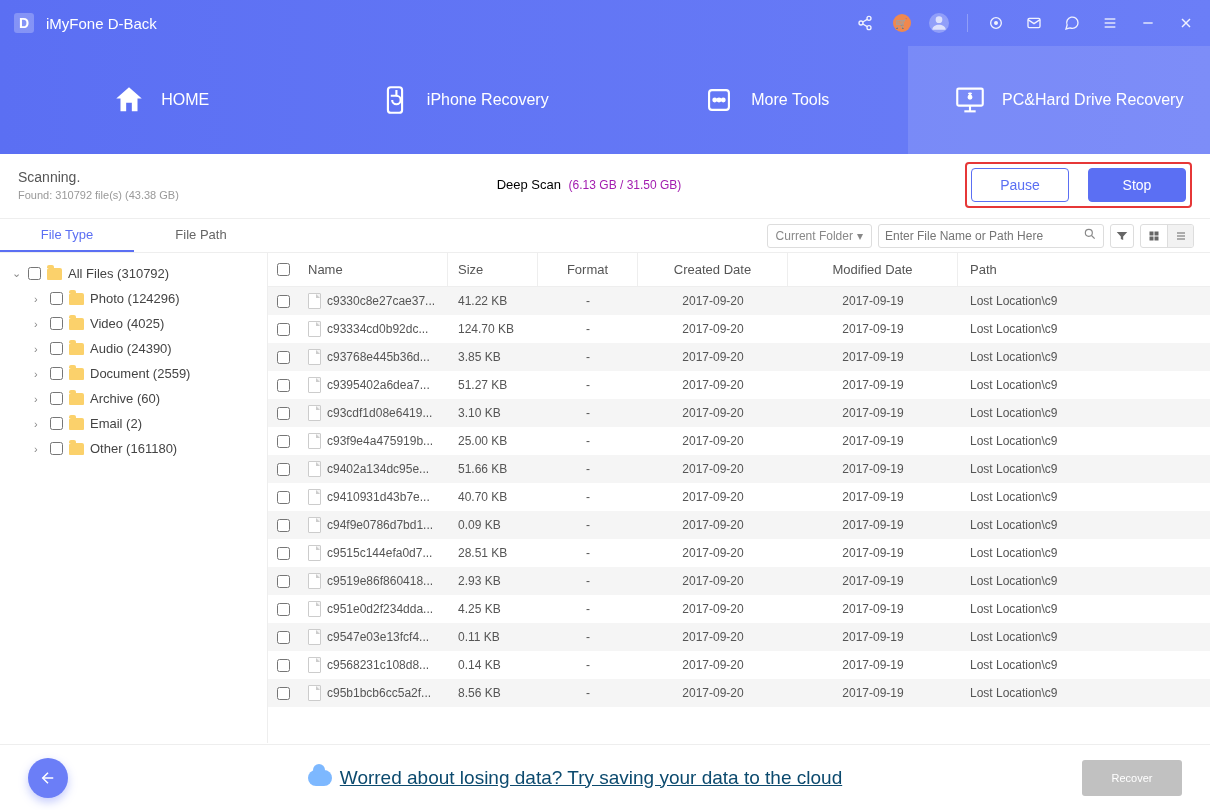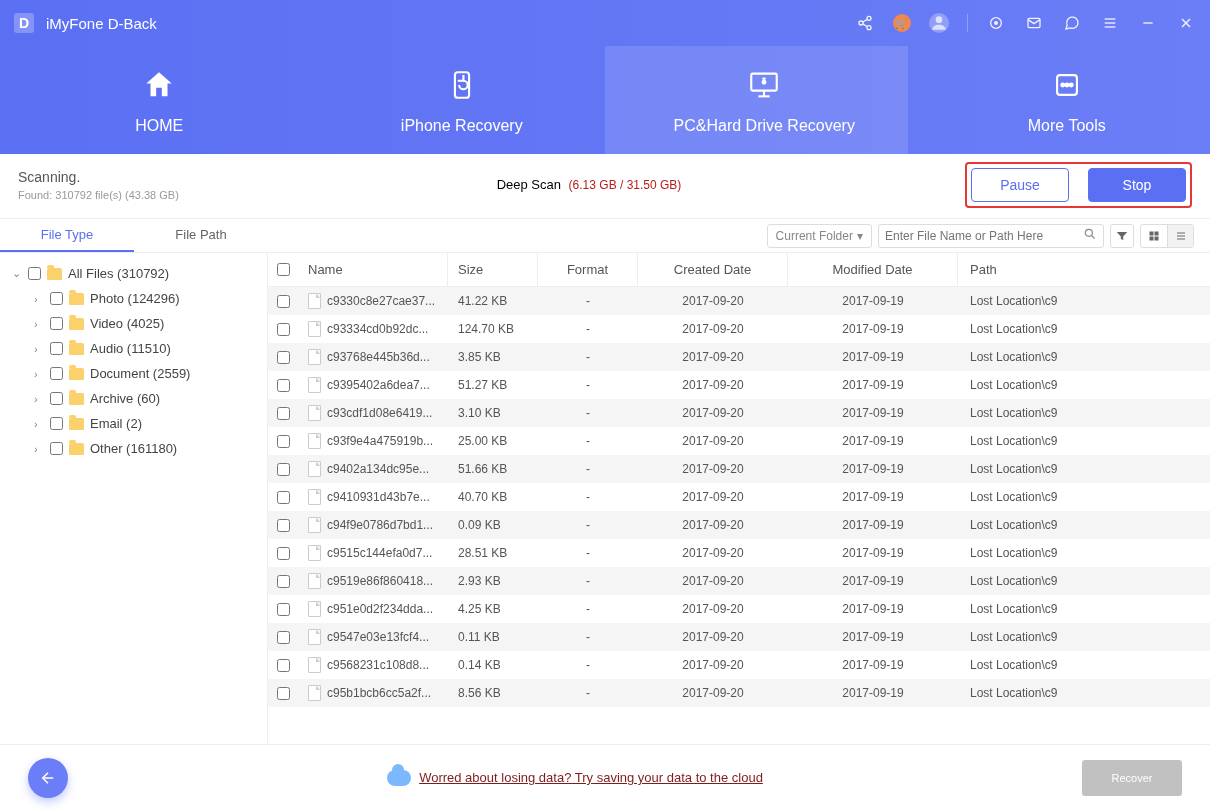--- a/index.html
+++ b/index.html
@@ -11,33 +11,33 @@
 .titlebar .title { font-size: 15px; flex: 1; }
 .titlebar .tb-icons { display: flex; align-items: center; gap: 18px; }
 .titlebar .tb-icons span { cursor: pointer; font-size: 16px; opacity: 0.9; display: inline-flex; align-items: center; justify-content: center; width: 20px; height: 20px; }
 .titlebar .tb-icons .cart { width: 18px; height: 18px; border-radius: 50%; background: #ff8a3c; position: relative; }
 .titlebar .tb-icons .cart::after { content: "\1F6D2"; font-size: 10px; color: #fff; position: absolute; top: 50%; left: 50%; transform: translate(-50%, -50%); }
 .titlebar .tb-icons .avatar { width: 20px; height: 20px; border-radius: 50%; background: rgba(255,255,255,0.3); }
 .titlebar .tb-icons .div { width: 1px; height: 18px; background: rgba(255,255,255,0.3); }
 
 
 .nav { height: 108px; background: linear-gradient(90deg, #5b6ff3, #6b7ef7); display: flex; }
-.nav .tab { flex: 1; display: flex; flex-direction: column; align-items: center; justify-content: center; color: #fff; cursor: pointer; position: relative; gap: 12px; padding-left: 16px; }
+.nav .tab { flex: 1; display: flex; align-items: center; justify-content: center; color: #fff; cursor: pointer; position: relative; gap: 12px; padding-left: 16px; }
 .nav .tab.active { background: rgba(255,255,255,0.12); }
 .nav .tab .icon { width: 40px; height: 40px; display: flex; align-items: center; justify-content: center; }
 .nav .tab .label { font-size: 16px; }
 
 
 .scan { height: 65px; padding: 8px 18px 11px 18px; position: relative; display: flex; align-items: center; gap: 24px; border-bottom: 1px solid #eee; }
 .scan .status { width: 195px; }
 .scan .status .t1 { font-size: 14px; color: #555; }
 .scan .status .t2 { font-size: 11px; color: #999; margin-top: 4px; }
 .scan .mid { flex: 1; display: flex; flex-direction: column; align-items: center; gap: 6px; }
 .scan .scan-label { font-size: 13px; }
-.scan .scan-label .gb { color: #b91c1c; font-size: 12px; margin-left: 4px; }
+.scan .scan-label .gb { color: #a21caf; font-size: 12px; margin-left: 4px; }
 .scan .progrow { display: flex; align-items: center; width: 100%; gap: 10px; }
 .scan .progress { flex: 1; height: 6px; background: #e8e8e8; border-radius: 3px; position: relative; }
 .scan .progress .bar { height: 100%; border-radius: 3px; background: #5b6ff3; width: 19%; }
 .scan .pct { color: #5b6ff3; font-size: 13px; }
 .scan .btns { display: flex; gap: 19px; padding: 4px; border: 2px solid #e63737; border-radius: 4px; }
 .scan .btns button { width: 98px; height: 34px; border-radius: 4px; font-size: 14px; cursor: pointer; }
 .scan .btns .pause { background: #fff; border: 1px solid #5b6ff3; color: #5b6ff3; }
 .scan .btns .stop { background: #5b6ff3; border: 1px solid #5b6ff3; color: #fff; }
 
 
@@ -85,21 +85,21 @@
 .tr .c-name { overflow: hidden; white-space: nowrap; text-overflow: ellipsis; border: none; }
 .tr .c-size, .tr .c-format, .tr .c-created, .tr .c-modified, .tr .c-path { border: none; }
 .tr .fileico { width: 13px; height: 16px; background: #fff; border: 1px solid #ccc; border-radius: 1px; flex-shrink: 0; position: relative; }
 .tr .fileico::after { content: ""; position: absolute; top: 0; right: 0; border-top: 4px solid #f5f5f5; border-left: 4px solid #ccc; }
 .tr .fname { overflow: hidden; text-overflow: ellipsis; white-space: nowrap; }
 
 
 .footer { position: absolute; bottom: 0; left: 0; right: 0; height: 66px; border-top: 1px solid #eee; background: #fff; display: flex; align-items: center; padding: 0 28px; gap: 20px; }
 .footer .back { width: 40px; height: 40px; border-radius: 50%; background: #6b7ef7; display: flex; align-items: center; justify-content: center; color: #fff; font-size: 18px; cursor: pointer; box-shadow: 0 4px 10px rgba(107,126,247,0.4); }
 .footer .msg { flex: 1; display: flex; align-items: center; justify-content: center; gap: 8px; }
-.footer .msg a { color: #7f1d1d; font-size: 13px; text-decoration: underline; cursor: pointer; }
+.footer .msg a { color: #0c4a6e; font-size: 19px; text-decoration: underline; cursor: pointer; }
 .footer .cloud { width: 24px; height: 16px; background: #7db8ff; border-radius: 10px; position: relative; }
 .footer .cloud::before { content: ""; position: absolute; top: -6px; left: 5px; width: 12px; height: 12px; background: #7db8ff; border-radius: 50%; }
 .footer .recover { width: 100px; height: 36px; background: #c1c1c1; color: #fff; border: none; border-radius: 3px; font-size: 11px; cursor: not-allowed; }
 </style>
 </head>
 <body>
 
 <div class="titlebar">
   <div class="logo">D</div>
   <div class="title">iMyFone D-Back</div>
@@ -170,44 +170,44 @@
   </div>
   <div class="tab">
     <div class="icon">
       <svg width="34" height="34" viewBox="0 0 24 24" fill="none" stroke="#fff" stroke-width="1.5">
           <rect x="7" y="3" width="10" height="18" rx="2"></rect>
           <path d="M10 12a3 3 0 1 0 3-3"></path>
           <polyline points="13 5 13 9 9 9"></polyline>
         </svg>
     </div>
     <div class="label">iPhone Recovery</div>
+  </div>
+  <div class="tab">
+    <div class="icon">
+      <svg width="34" height="34" viewBox="0 0 24 24" fill="none" stroke="#fff" stroke-width="1.5">
+          <rect x="5" y="5" width="14" height="14" rx="2"></rect>
+          <circle cx="9" cy="12" r="1" fill="#fff"></circle>
+          <circle cx="12" cy="12" r="1" fill="#fff"></circle>
+          <circle cx="15" cy="12" r="1" fill="#fff"></circle>
+        </svg>
+    </div>
+    <div class="label">More Tools</div>
   </div>
   <div class="tab active">
     <div class="icon">
       <svg width="34" height="34" viewBox="0 0 24 24" fill="none" stroke="#fff" stroke-width="1.5">
           <rect x="3" y="4" width="18" height="12" rx="1"></rect>
           <line x1="8" y1="20" x2="16" y2="20"></line>
           <line x1="12" y1="16" x2="12" y2="20"></line>
           <circle cx="12" cy="10" r="1" fill="#fff"></circle>
           <path d="M12 11v-2m0-2l-1 1m1-1l1 1"></path>
         </svg>
     </div>
     <div class="label">PC&amp;Hard Drive Recovery</div>
   </div>
-  <div class="tab">
-    <div class="icon">
-      <svg width="34" height="34" viewBox="0 0 24 24" fill="none" stroke="#fff" stroke-width="1.5">
-          <rect x="5" y="5" width="14" height="14" rx="2"></rect>
-          <circle cx="9" cy="12" r="1" fill="#fff"></circle>
-          <circle cx="12" cy="12" r="1" fill="#fff"></circle>
-          <circle cx="15" cy="12" r="1" fill="#fff"></circle>
-        </svg>
-    </div>
-    <div class="label">More Tools</div>
-  </div>
 </div>
 
 <div class="scan">
   <div class="status">
     <div class="t1">Scanning.</div>
     <div class="t2">Found: 310792 file(s) (43.38 GB)</div>
   </div>
   <div class="mid">
     <div class="scan-label">
       <span>Deep Scan</span>
@@ -281,21 +281,21 @@
         <div class="node child">
           <span class="chev">›</span>
           <input type="checkbox" style="">
           <span class="fico"></span>
           <span>Video (4025)</span>
         </div>
         <div class="node child">
           <span class="chev">›</span>
           <input type="checkbox" style="">
           <span class="fico"></span>
-          <span>Audio (11510)</span>
+          <span>Audio (24390)</span>
         </div>
         <div class="node child">
           <span class="chev">›</span>
           <input type="checkbox" style="">
           <span class="fico"></span>
           <span>Document (2559)</span>
         </div>
         <div class="node child">
           <span class="chev">›</span>
           <input type="checkbox" style="">

